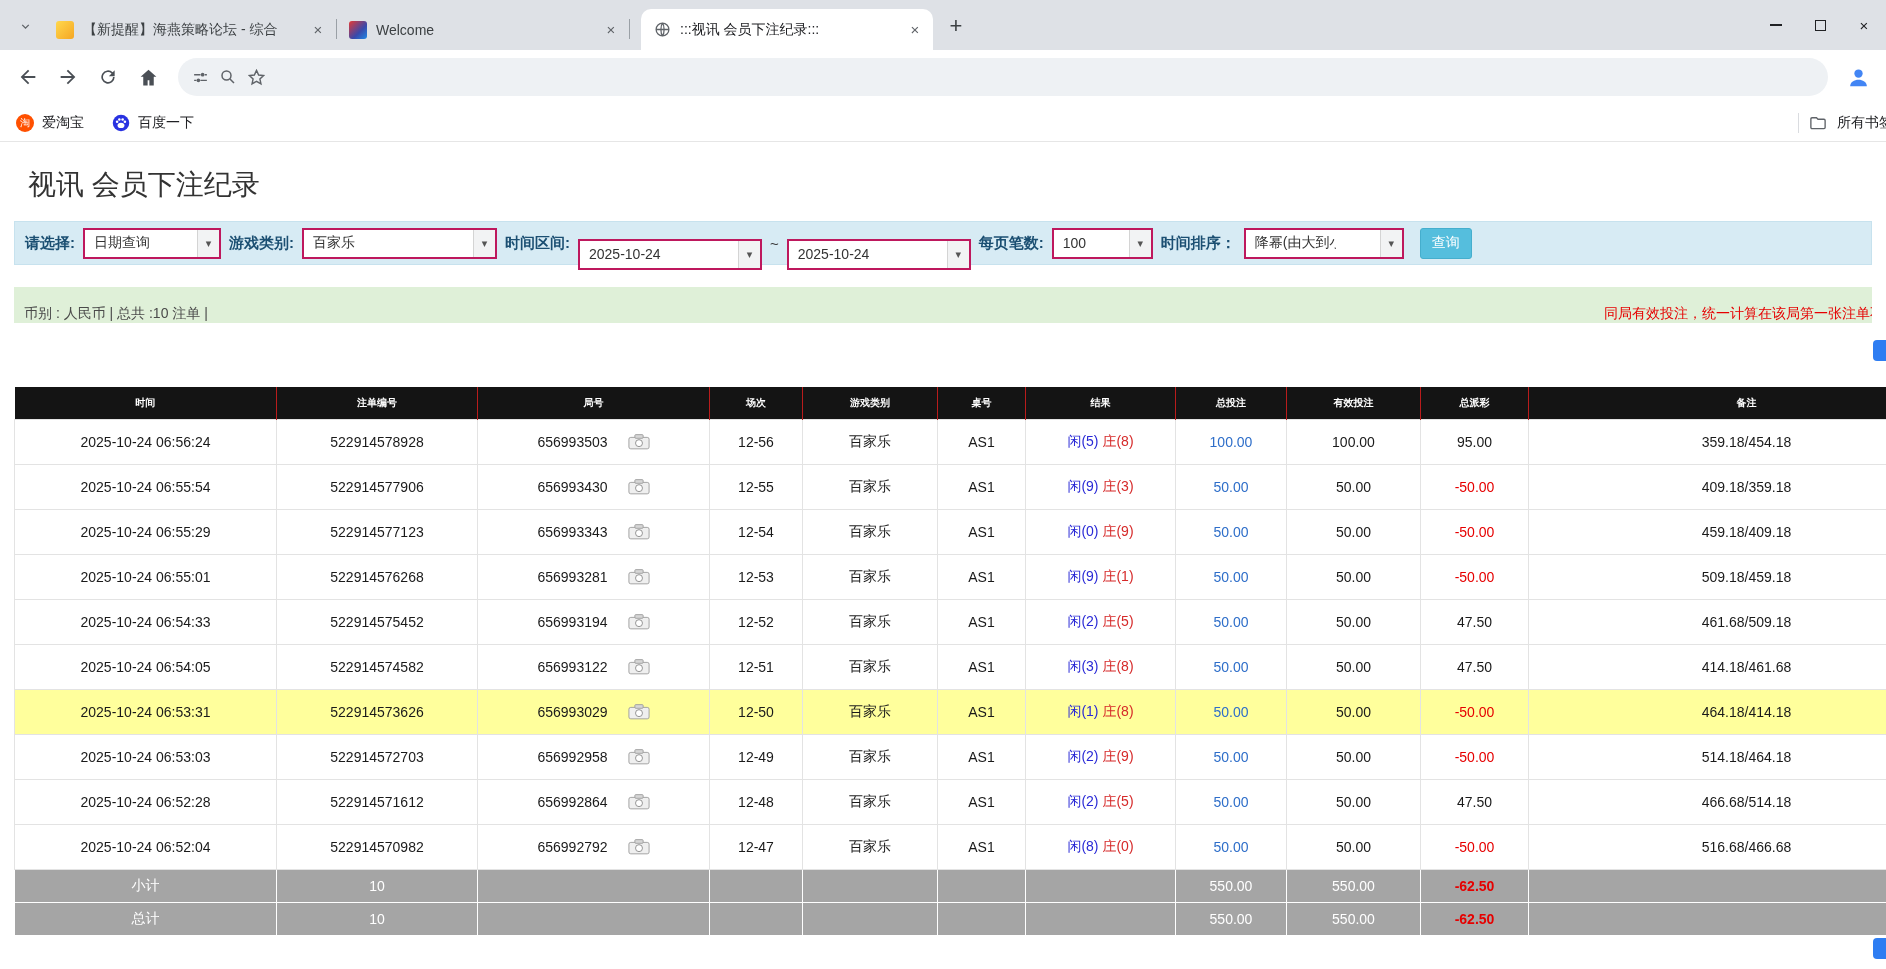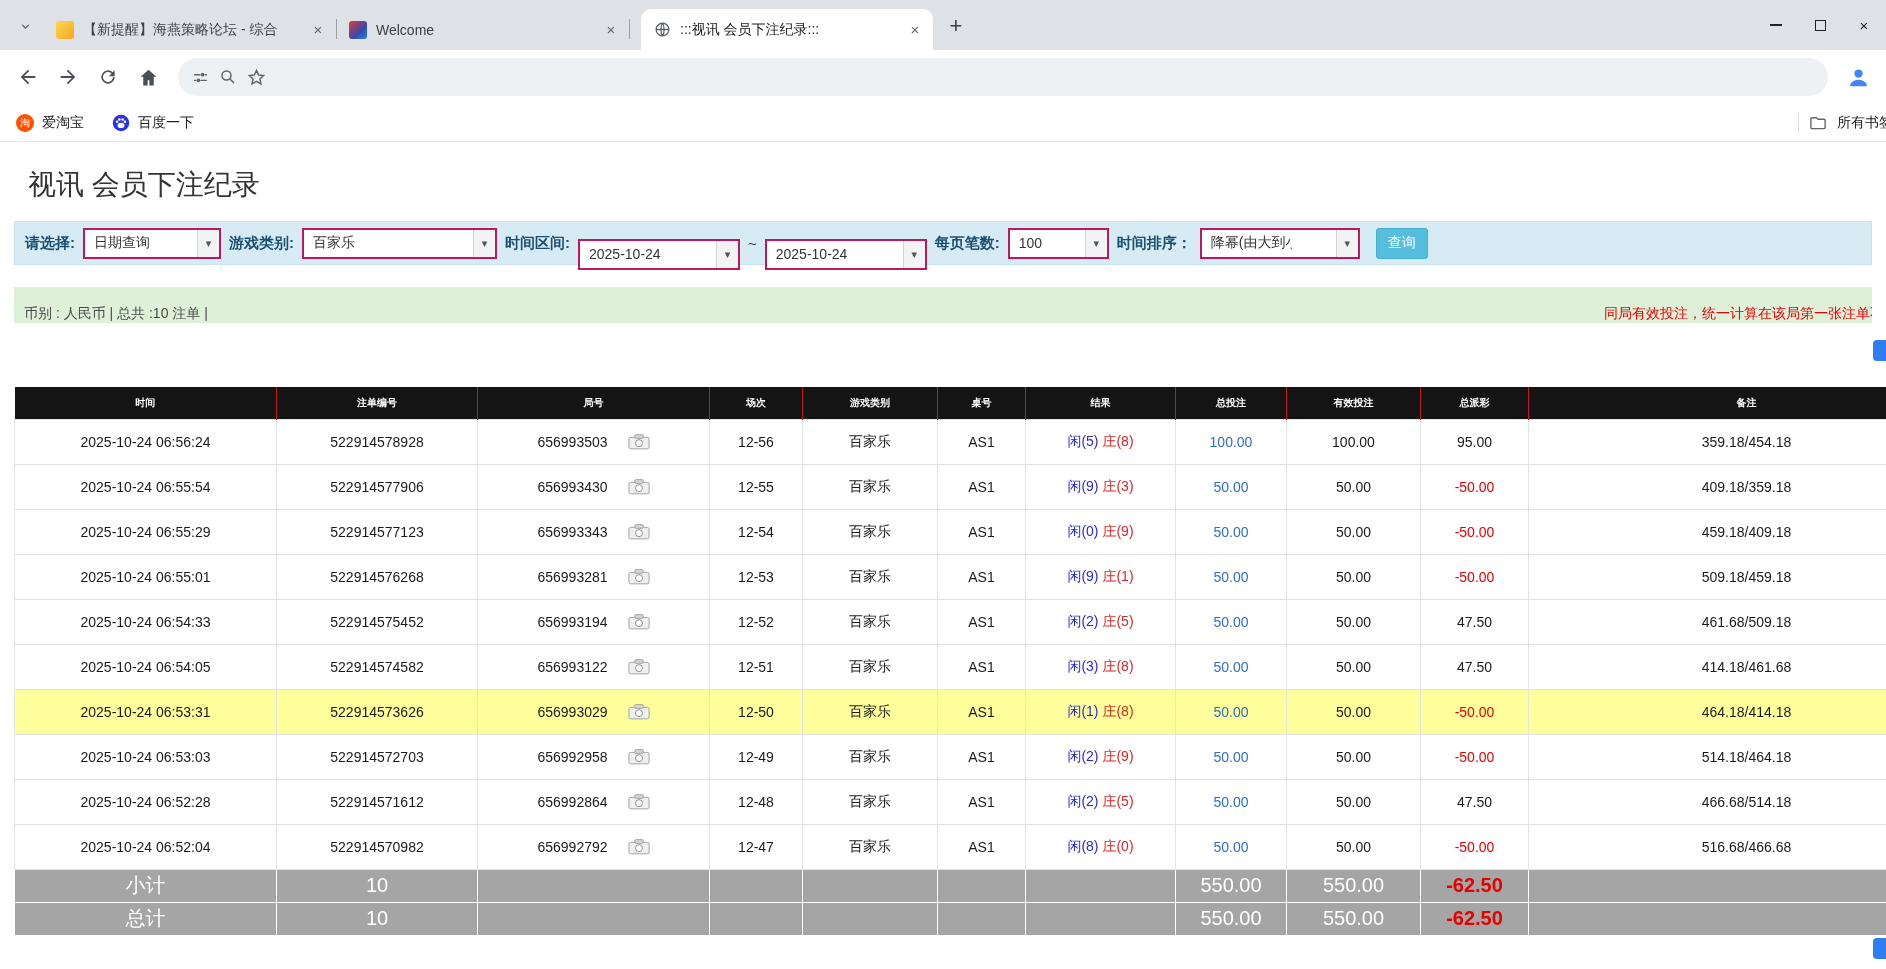--- a/index.html
+++ b/index.html
@@ -36,40 +36,40 @@
   .bm-vdiv { width:1px; height:20px; background:#dadce0; }
 
   
   .page-title { margin:24px 0 8px 28px; font-size:28px; color:#333; }
 
   .filter-bar { margin:17px 14px 0 14px; background:#d7ebf4; border:1px solid #c7e2ee; height:44px; display:flex; align-items:center; padding:0 10px; gap:8px; font-size:15px; }
   .f-label { color:#1b4f72; font-weight:bold; white-space:nowrap; }
   .combo { background:#fff; border:2px solid #be185d; height:31px; display:flex; align-items:stretch; cursor:pointer; }
   .combo .val { flex:1; display:flex; align-items:center; padding:0 9px; font-size:14px; color:#333; white-space:nowrap; overflow:hidden; }
   .combo .arrow { width:22px; border-left:1px solid #d4d4d4; background:#f2f3f4; display:flex; align-items:center; justify-content:center; color:#555; font-size:11px; }
-  .w-select { width:138px; } .w-cat { width:195px; } .w-date { width:162px;margin-top:22px; } .w-size { width:101px; } .w-sort { width:160px;gap:44px; }
+  .w-select { width:138px; } .w-cat { width:195px; } .w-date { width:184px;margin-top:22px; } .w-size { width:101px; } .w-sort { width:160px;gap:44px; }
   .range-sep { color:#333; }
   .search-btn { margin-left:8px; width:52px; height:31px; background:#55bedd; color:#fff; border:1px solid #45aecd; border-radius:3px; font-size:14px; cursor:pointer; font-family:inherit; }
 
   .info-bar { margin:22px 14px 0 14px; background:#dff0d8; height:36px; display:flex; align-items:flex-end; justify-content:space-between; padding:0 10px; font-size:14px; overflow:hidden; }
   .info-left { color:#4a4a4a; white-space:nowrap; }
   .info-right { color:#e60000; white-space:nowrap; margin-right:-22px; }
 
   .table-wrap { margin:64px 0 0 14px; overflow:hidden; }
   table { border-collapse:collapse; table-layout:fixed; width:1950px; }
   thead th { background:#141414; color:#fff; height:32px; font-size:10px; font-weight:bold; border-right:1px solid #b91c1c; }
   tbody td { background:#fff; height:45px; text-align:center; font-size:14px; color:#1a1a1a; border:1px solid #e3e3e3; white-space:nowrap; overflow:hidden; }
   tr.highlight td { background:#ffff9c; }
   .round-wrap { display:inline-flex; align-items:center; gap:20px; }
   .cam-btn { display:inline-flex; cursor:pointer; }
   .bet-link { color:#2e6ec9; cursor:pointer; }
   .r-player { color:#2929d6; }
   .r-banker { color:#d62929; }
   td .neg, td.neg { color:#e60000; }
-  tfoot td { background:#a5a5a5; color:#fff; height:33px; text-align:center; font-size:20px; border:1px solid #fff; }
+  tfoot td { background:#a5a5a5; color:#fff; height:33px; text-align:center; font-size:14px; border:1px solid #fff; }
   tfoot td.neg-val { color:#e60000; font-weight:bold; }
 
   .edge-btn { position:absolute; right:-6px; width:19px; height:21px; background:#2e7df2; border-radius:4px; cursor:pointer; }
   #edge1 { top:340px; } #edge2 { top:938px; }
 </style>
 </head>
 <body>
 
 <div>
   <div class="tab-strip">

